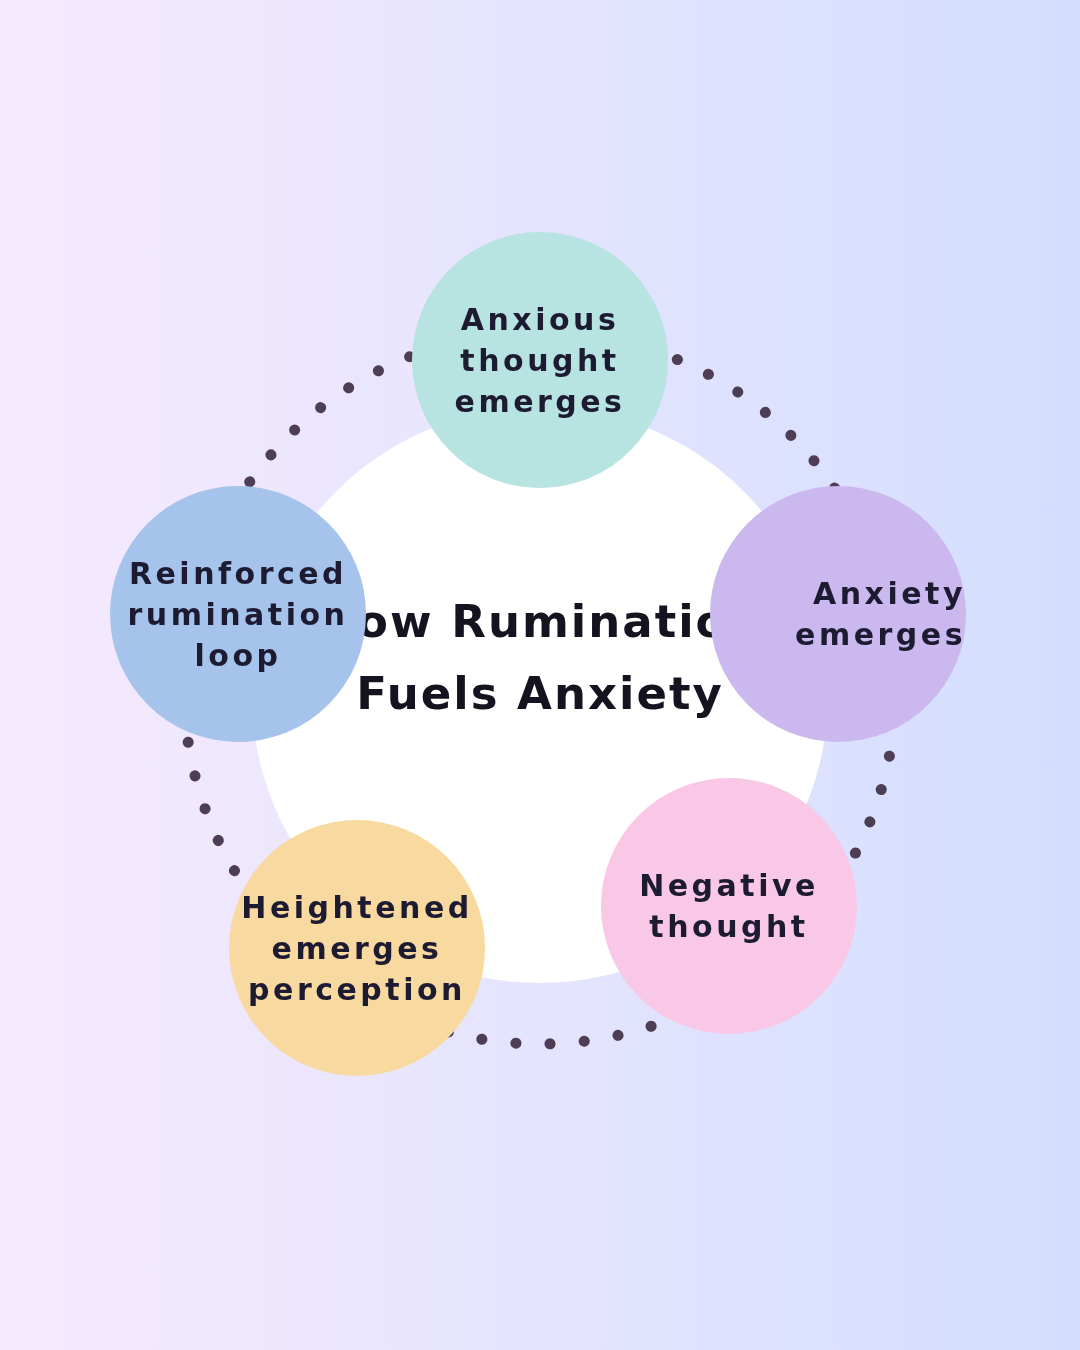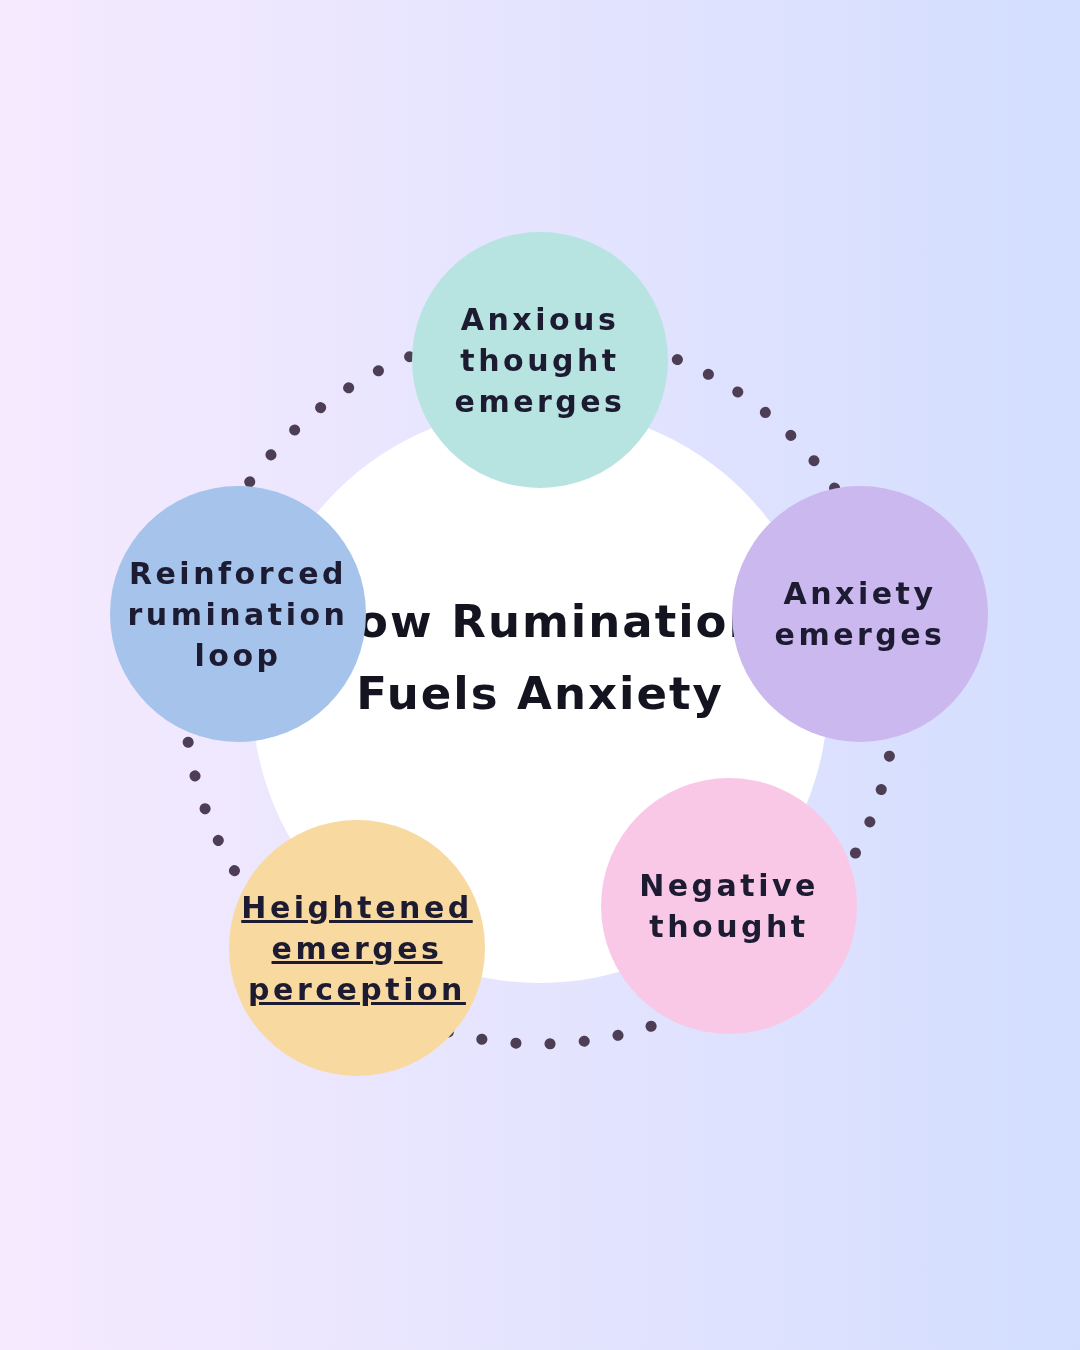--- a/index.html
+++ b/index.html
@@ -63,31 +63,31 @@
     <div class="title-line">How Rumination</div>
     <div class="title-line">Fuels Anxiety</div>
   </div>
 
   <div class="node" style="left: 412px; top: 232px; background-color: rgb(183, 227, 225);">
     <span class="nline">Anxious</span>
     <span class="nline">thought</span>
     <span class="nline">emerges</span>
   </div>
 
-  <div class="node" style="left: 732px; top: 486px; background-color: rgb(202, 184, 238);">
+  <div class="node" style="left: 710px; top: 486px; background-color: rgb(202, 184, 238); align-items: flex-end;">
     <span class="nline">Anxiety</span>
     <span class="nline">emerges</span>
   </div>
 
   <div class="node" style="left: 601px; top: 778px; background-color: rgb(249, 200, 231);">
     <span class="nline">Negative</span>
     <span class="nline">thought</span>
   </div>
 
-  <div class="node" style="left: 229px; top: 820px; background-color: rgb(248, 217, 159); text-decoration: underline;">
+  <div class="node" style="left: 229px; top: 820px; background-color: rgb(248, 217, 159);">
     <span class="nline">Heightened</span>
     <span class="nline">emerges</span>
     <span class="nline">perception</span>
   </div>
 
   <div class="node" style="left: 110px; top: 486px; background-color: rgb(165, 195, 235);">
     <span class="nline">Reinforced</span>
     <span class="nline">rumination</span>
     <span class="nline">loop</span>
   </div>

